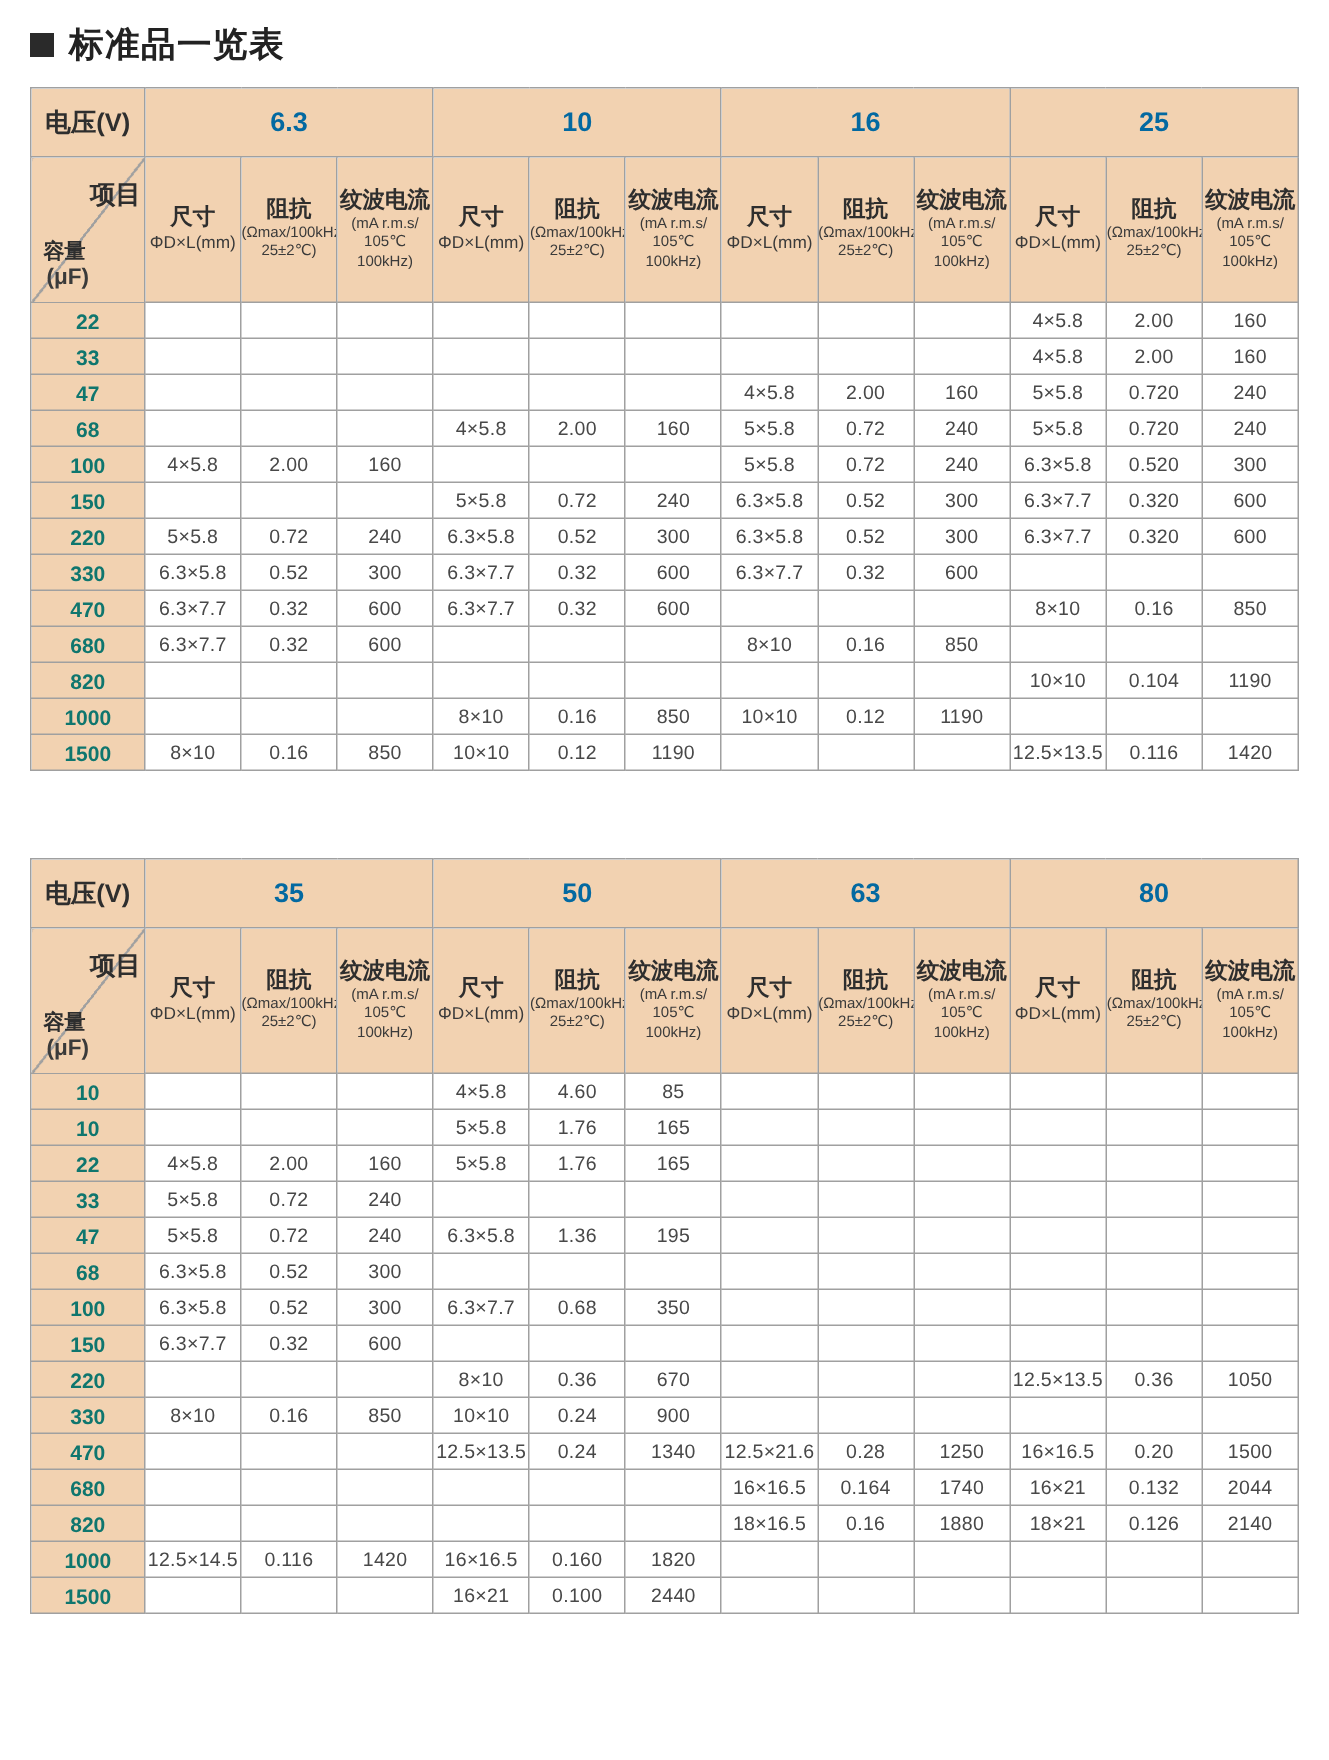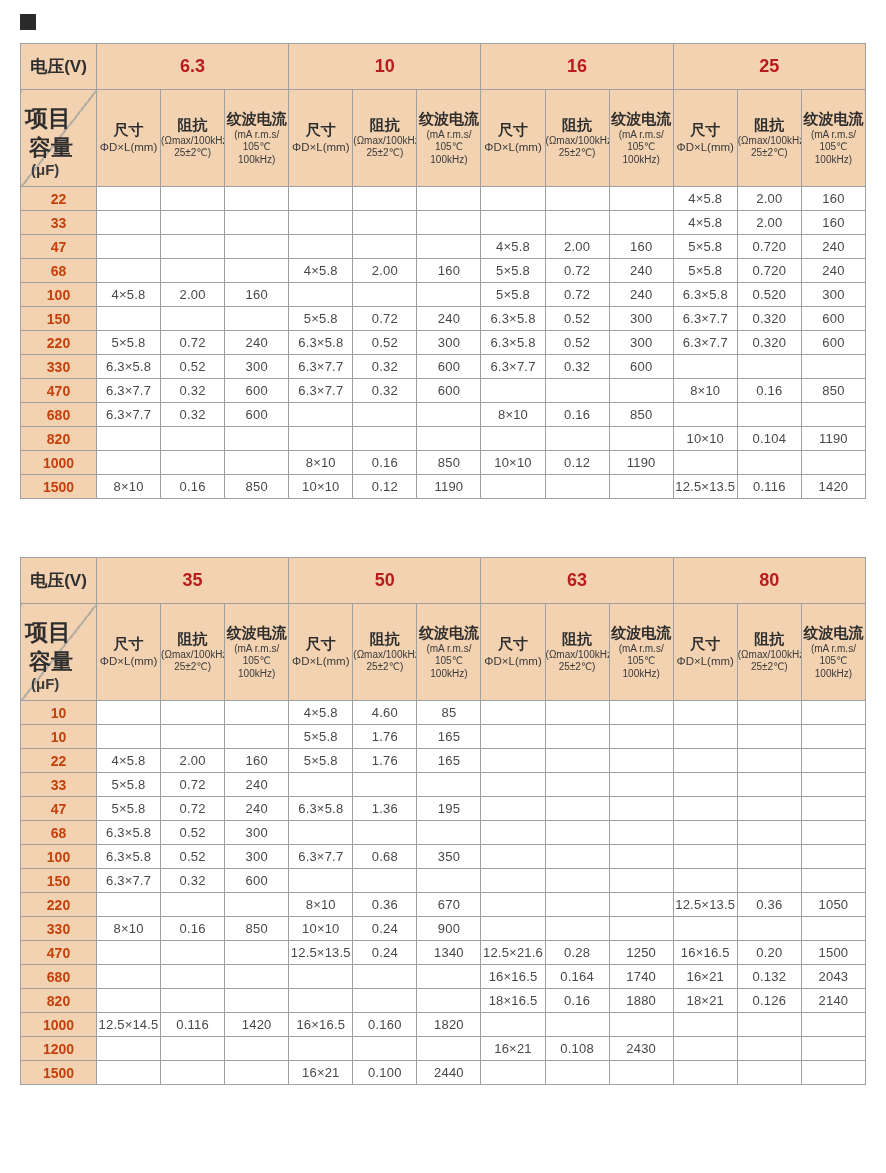--- a/index.html
+++ b/index.html
@@ -42,61 +42,62 @@
   table.spec td, table.spec th {
     border: 1px solid var(--grid);
     padding: 0;
     text-align: center;
     vertical-align: middle;
     overflow: hidden;
   }
   .hdr { background: var(--peach); }
 
   th.voltlabel { font-size: 17px; font-weight: bold; height: 45px; color: #2e2e2e; }
-  th.volt      { font-size: 18px; font-weight: bold; color: #b91c1c; }
+  th.volt      { font-size: 18px; font-weight: bold; color: #0369a1; }
   th.sub       { height: 96px; }
   .subtitle { font-size: 15px; font-weight: bold; line-height: 1.25; color: #2e2e2e; }
   .subsmall { font-size: 10px; font-weight: normal; line-height: 1.25; color: #3a3a3a; }
   .subbig   { font-size: 11.5px; font-weight: normal; line-height: 1.3; color: #3a3a3a; }
 
   th.corner {
     position: relative;
     background-color: var(--peach);
     background-image: linear-gradient(to bottom right,
       transparent calc(50% - 0.8px),
       var(--grid) calc(50% - 0.8px),
       var(--grid) calc(50% + 0.8px),
       transparent calc(50% + 0.8px));
   }
-  .c-top { position: absolute; top: 13px; right: 25px; font-size: 23px; font-weight: bold; color: #2e2e2e; }
+  .c-top { position: absolute; top: 13px; right: 2px; font-size: 17px; font-weight: bold; color: #2e2e2e; }
   .c-bottom { position: absolute; bottom: 7px; left: 8px; text-align: left; }
-  .c-bottom .c-cap  { font-size: 22px; font-weight: bold; color: #2e2e2e; line-height: 1.2; }
+  .c-bottom .c-cap  { font-size: 14px; font-weight: bold; color: #2e2e2e; line-height: 1.2; }
   .c-bottom .c-unit { font-size: 15px; font-weight: bold; color: #3a3a3a; padding-left: 2px; line-height: 1.2; }
 
   td.cap {
     background: var(--peach);
     font-weight: bold;
     font-size: 14px;
     height: 23px;
-    color: #c2410c;
+    color: #0f766e;
   }
   td.val {
     background: #ffffff;
     font-size: 13px;
     color: #484848;
     height: 23px;
     letter-spacing: 0.2px;
   }
 </style>
 </head>
 <body style="--peach: #f2d2b1; --grid: #a0a0a0;">
 
 <div class="page">
   <div class="title-row">
     <span class="title-square"></span>
+    <span class="title-text">标准品一览表</span>
   </div>
 
   <table class="spec">
       <colgroup>
         <col style="width: 76px;">
         <col>
         <col>
         <col>
         <col>
         <col>
@@ -638,21 +639,21 @@
           <td class="val"></td>
           <td class="val"></td>
           <td class="val"></td>
           <td class="val"></td>
           <td class="val"></td>
           <td class="val">16×16.5</td>
           <td class="val">0.164</td>
           <td class="val">1740</td>
           <td class="val">16×21</td>
           <td class="val">0.132</td>
-          <td class="val">2043</td>
+          <td class="val">2044</td>
         </tr>
         <tr>
           <td class="cap">820</td>
           <td class="val"></td>
           <td class="val"></td>
           <td class="val"></td>
           <td class="val"></td>
           <td class="val"></td>
           <td class="val"></td>
           <td class="val">18×16.5</td>
@@ -671,35 +672,20 @@
           <td class="val">0.160</td>
           <td class="val">1820</td>
           <td class="val"></td>
           <td class="val"></td>
           <td class="val"></td>
           <td class="val"></td>
           <td class="val"></td>
           <td class="val"></td>
         </tr>
         <tr>
-          <td class="cap">1200</td>
-          <td class="val"></td>
-          <td class="val"></td>
-          <td class="val"></td>
-          <td class="val"></td>
-          <td class="val"></td>
-          <td class="val"></td>
-          <td class="val">16×21</td>
-          <td class="val">0.108</td>
-          <td class="val">2430</td>
-          <td class="val"></td>
-          <td class="val"></td>
-          <td class="val"></td>
-        </tr>
-        <tr>
           <td class="cap">1500</td>
           <td class="val"></td>
           <td class="val"></td>
           <td class="val"></td>
           <td class="val">16×21</td>
           <td class="val">0.100</td>
           <td class="val">2440</td>
           <td class="val"></td>
           <td class="val"></td>
           <td class="val"></td>

